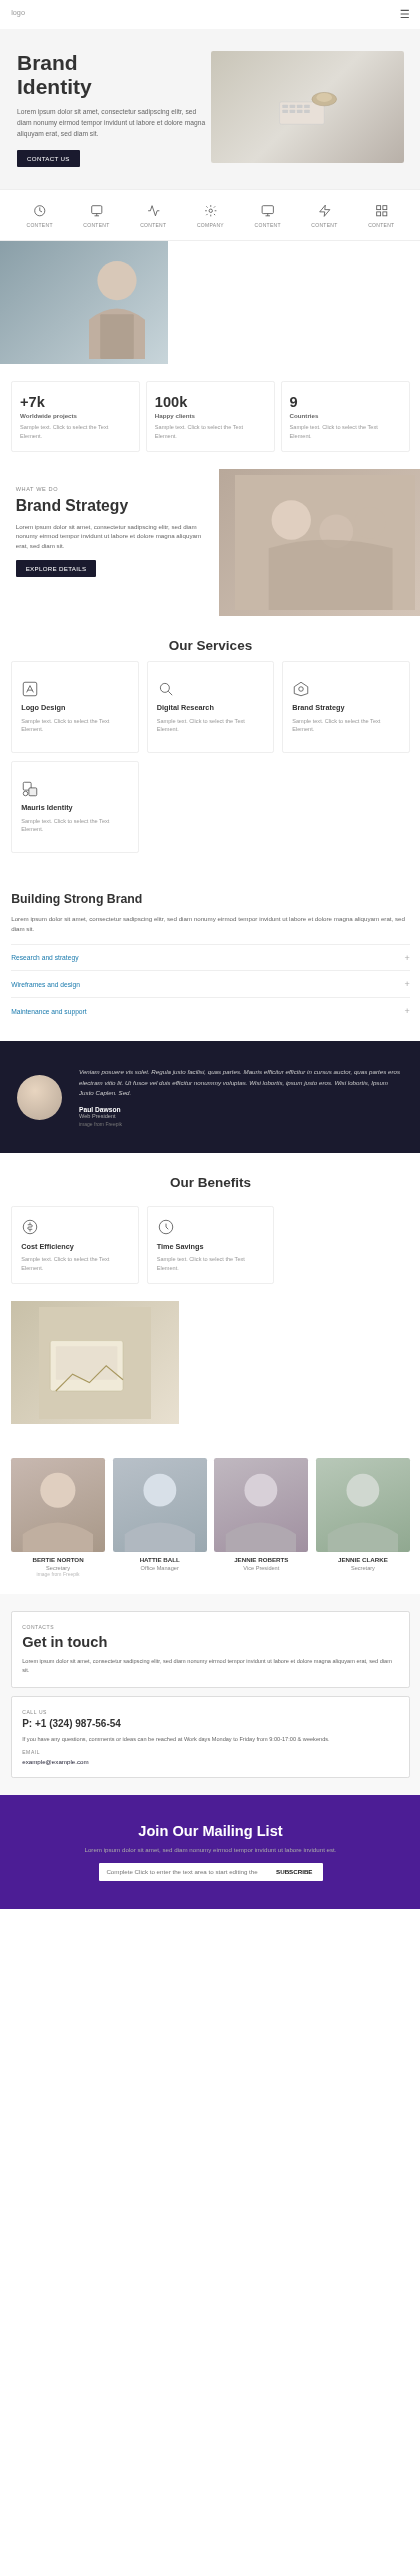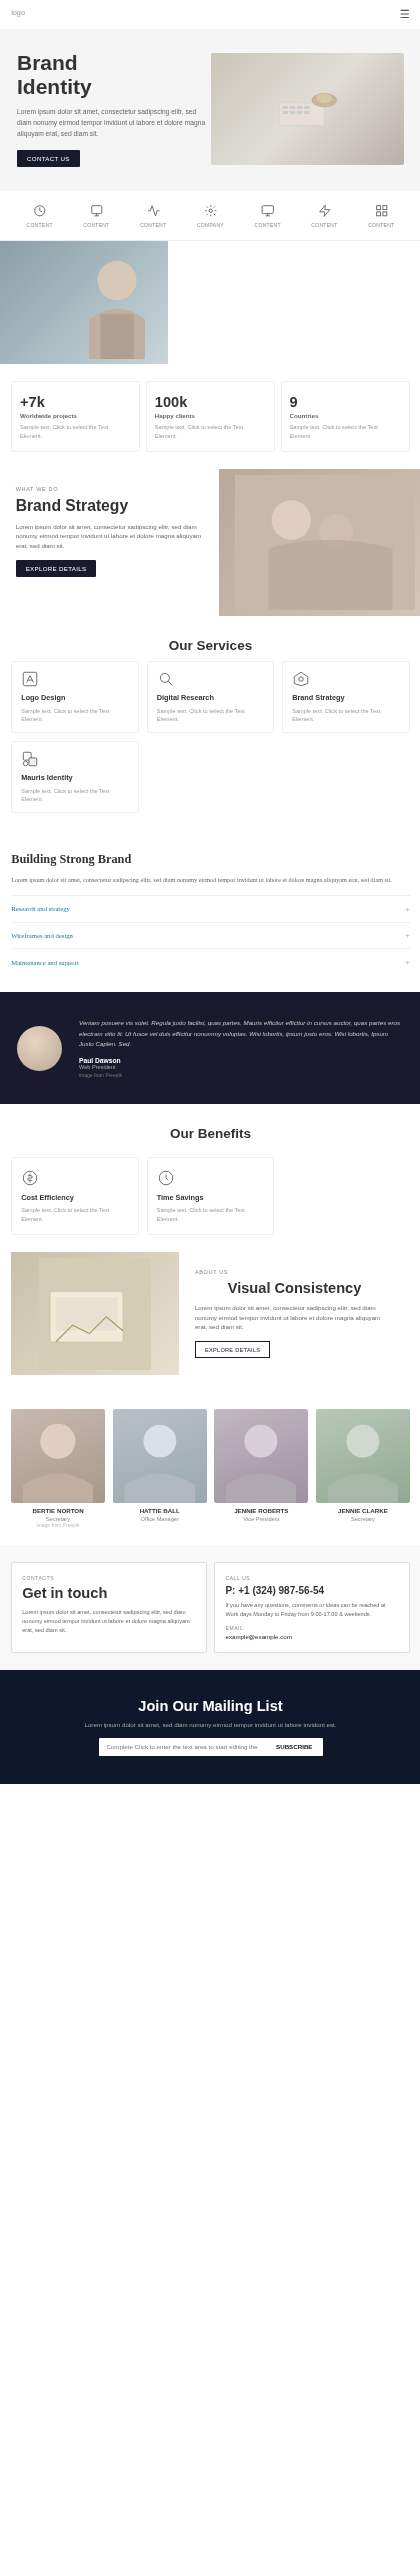--- a/index.html
+++ b/index.html
@@ -2,21 +2,21 @@
 <html style="font-size:9px"><head>
   <meta charset="utf-8">
   <style>
     * { box-sizing: border-box; margin: 0; padding: 0; }
     body { font-family: 'Helvetica Neue', Arial, sans-serif; background: #fff; color: #333; width: 421px; }
 
     
     nav { display: flex; justify-content: space-between; align-items: flex-start; padding: 7.9px 11.2px; background: #fff; }
 
     
-    .hero { display: flex; background: #f5f5f5; padding: 22.4px 17px; align-items: center; gap: 1px; }
+    .hero { display: flex; background: #f5f5f5; padding: 22.4px 17px; align-items: flex-start; gap: 1px; }
     .hero-text { flex: 1; }
     .hero-text h1 { font-size: 21px; font-weight: 700; line-height: 1.15; margin-bottom: 7.9px; }
     .hero-text p { font-size: 6.7px; color: #666; line-height: 1.6; margin-bottom: 10px; }
     .btn-primary { background: #1a1a2e; color: #fff; border: none; padding: 5px 10px; font-size: 6.2px; cursor: pointer; border-radius: 1.1px; letter-spacing: 0.3px; }
     .hero-img { flex: 1; height: 112px; background: #d8d5cc; border-radius: 2.2px; overflow: hidden; display: flex; align-items: center; justify-content: center; }
     .hero-img-placeholder { width: 100%; height: 100%; background: linear-gradient(135deg, #c9c5b8 0%, #e0ddd6 100%); }
 
     
     .icons-row { display: flex; justify-content: space-around; align-items: center; padding: 12.3px 11.2px; border-bottom: 0.6px solid #eee; border-top: 0.6px solid #eee; }
     .icon-item { display: flex; flex-direction: column; align-items: center; gap: 2.8px; }
@@ -45,27 +45,27 @@
     .wwd-content { flex: 1; padding: 17px 15.7px; }
     .wwd-content .label { font-size: 5.6px; color: #888; letter-spacing: 0.6px; text-transform: uppercase; margin-bottom: 4.5px; }
     .wwd-content h2 { font-size: 15.7px; font-weight: 700; margin-bottom: 6.7px; }
     .wwd-content p { font-size: 6.2px; color: #666; line-height: 1.6; margin-bottom: 9px; }
     .wwd-img { width: 202px; flex-shrink: 0; min-height: 140px; background: linear-gradient(135deg, #b8a89a 0%, #d4c5b8 100%); }
 
     
     .services-section { padding: 22.4px 11.2px; }
     .services-section h2 { text-align: center; font-size: 13.5px; font-weight: 700; margin-bottom: 8px; }
     .services-grid { display: grid; grid-template-columns: repeat(3, 1fr); gap: 7.9px; }
-    .service-card { border: 0.6px solid #eee; border-radius: 2.2px; padding: 8px 9px; }
+    .service-card { border: 0.6px solid #eee; border-radius: 2.2px; padding: 18px 9px; }
     .service-card .svc-icon { width: 18px; height: 18px; margin-bottom: 5.6px; }
     .service-card h4 { font-size: 7.3px; font-weight: 700; margin-bottom: 4.5px; }
     .service-card p { font-size: 5.6px; color: #999; line-height: 1.5; }
 
     
-    .building-section { padding: 17px 11.2px; font-family: Liberation Serif, serif; }
+    .building-section { padding: 17px 11.2px; }
     .building-section h2 { font-size: 12.3px; font-weight: 700; margin-bottom: 7.9px; }
     .building-section > p { font-size: 6.2px; color: #666; line-height: 1.6; margin-bottom: 10px; }
     .accordion-item { border-top: 0.6px solid #eee; padding: 7.9px 0; display: flex; justify-content: space-between; align-items: center; cursor: pointer; }
     .accordion-item .acc-title { font-size: 6.7px; color: #1a7aad; font-weight: 500; }
     .accordion-item .acc-icon { font-size: 9px; color: #aaa; }
 
     
     .testimonial-section { background: #1a1a2e; padding: 22.4px 17px; display: flex; align-items: center; gap: 17px; min-height: 112px; }
     .testimonial-img { width: 45px; height: 45px; border-radius: 50%; background: #d0c8bc; flex-shrink: 0; overflow: hidden; }
     .testimonial-img-placeholder { width: 100%; height: 100%; background: radial-gradient(circle at 40% 35%, #e8d5c0 0%, #b8a898 100%); }
@@ -95,34 +95,34 @@
     
     .team-section { padding: 11.2px 11.2px 17px; }
     .team-grid { display: grid; grid-template-columns: repeat(4, 1fr); gap: 7.9px; }
     .team-card { text-align: center; }
     .team-photo { width: 100%; aspect-ratio: 1; background: #d5c8c0; border-radius: 2.2px; margin-bottom: 4.5px; overflow: hidden; }
     .team-card h4 { font-size: 6.2px; font-weight: 700; text-transform: uppercase; margin-bottom: 1.7px; }
     .team-card .role { font-size: 5.6px; color: #888; }
     .team-card .img-from { font-size: 5px; color: #bbb; }
 
     
-    .contact-section { display: flex; gap: 7.9px; padding: 17px 11.2px; background: #f8f8f8; }
+    .contact-section { display: flex; gap: 7.9px; padding: 17px 11.2px; background: #f8f8f8; flex-direction: column; }
     .contact-box { flex: 1; border: 0.6px solid #ddd; padding: 12.3px 10px; background: #fff; border-radius: 2.2px; }
     .contact-box .contacts-label { font-size: 5px; color: #888; letter-spacing: 0.6px; text-transform: uppercase; margin-bottom: 3.4px; }
     .contact-box h2 { font-size: 14.6px; font-weight: 700; margin-bottom: 5.6px; line-height: 1.2; }
     .contact-box p { font-size: 5.6px; color: #666; line-height: 1.6; }
     .call-box { flex: 1; border: 0.6px solid #ddd; padding: 12.3px 10px; background: #fff; border-radius: 2.2px; }
     .call-box .call-label { font-size: 5px; color: #888; letter-spacing: 0.6px; text-transform: uppercase; margin-bottom: 3.4px; }
     .call-box .phone { font-size: 10px; font-weight: 700; margin-bottom: 5.6px; }
     .call-box p { font-size: 5.6px; color: #666; line-height: 1.6; margin-bottom: 5.6px; }
     .call-box .email-label { font-size: 5px; color: #888; letter-spacing: 0.6px; text-transform: uppercase; margin-bottom: 2.2px; margin-top: 5.6px; }
     .call-box .email { font-size: 6.2px; color: #1a1a2e; }
 
     
-    .mailing-section { background: #0f172a; padding: 28px 17px; text-align: center; }
+    .mailing-section { background: #4c1d95; padding: 28px 17px; text-align: center; }
     .mailing-section h2 { font-size: 14.6px; font-weight: 700; color: #fff; margin-bottom: 6.7px; }
     .mailing-section p { font-size: 6.2px; color: #aaa; margin-bottom: 10px; }
     .mailing-input-row { display: flex; justify-content: center; gap: 0; max-width: 224px; margin: 0 auto; }
     .mailing-input { flex: 1; padding: 5.6px 7.9px; border: none; font-size: 6.2px; border-radius: 1.1px 0 0 1.1px; }
     .mailing-btn { background: #fff; color: #111; border: none; padding: 5.6px 10px; font-size: 6.2px; cursor: pointer; border-radius: 0 1.1px 1.1px 0; font-weight: 600; }
 
     
     svg { display: inline-block; vertical-align: middle; }
   </style>
 </head>
@@ -390,26 +390,20 @@
   <div class="visual-section">
     <div class="visual-img" style="background:linear-gradient(135deg,#c8c0a8 0%,#e8e0d0 100%);display:flex;align-items:center;justify-content:center;">
       <svg width="112" height="112" viewBox="0 0 200 200">
         <rect width="200" height="200" fill="#d5ccb5"></rect>
         <rect x="20" y="60" width="130" height="90" rx="4" fill="#f0ead8" stroke="#c8c0a0" stroke-width="1"></rect>
         <rect x="30" y="70" width="110" height="60" rx="2" fill="#e8e0d0"></rect>
         <path d="M30 150 L60 120 L90 135 L120 105 L150 130" stroke="#a89860" stroke-width="2" fill="none"></path>
         <circle cx="150" cy="45" rx="22" ry="22" fill="#c8b888"></circle>
       </svg>
     </div>
-    <div class="visual-content">
-      <div class="label">ABOUT US</div>
-      <h2>Visual Consistency</h2>
-      <p>Lorem ipsum dolor sit amet, consectetur sadipscing elitr, sed diam nonumy eirmod tempor invidunt ut labore et dolore magna aliquyam erat, sed diam sit.</p>
-      <button class="btn-outline">EXPLORE DETAILS</button>
-    </div>
   </div>
 </section>
 
 <section class="team-section">
   <div class="team-grid">
     <div class="team-card">
       <div class="team-photo" style="background:linear-gradient(160deg,#c8b8b0 0%,#a89888 100%);">
         <svg width="100%" height="100%" viewBox="0 0 160 160">
           <ellipse cx="80" cy="55" rx="30" ry="30" fill="#e0cfc0"></ellipse>
           <path d="M20 130 Q80 90 140 130 L140 160 L20 160 Z" fill="#c0afa0"></path>

